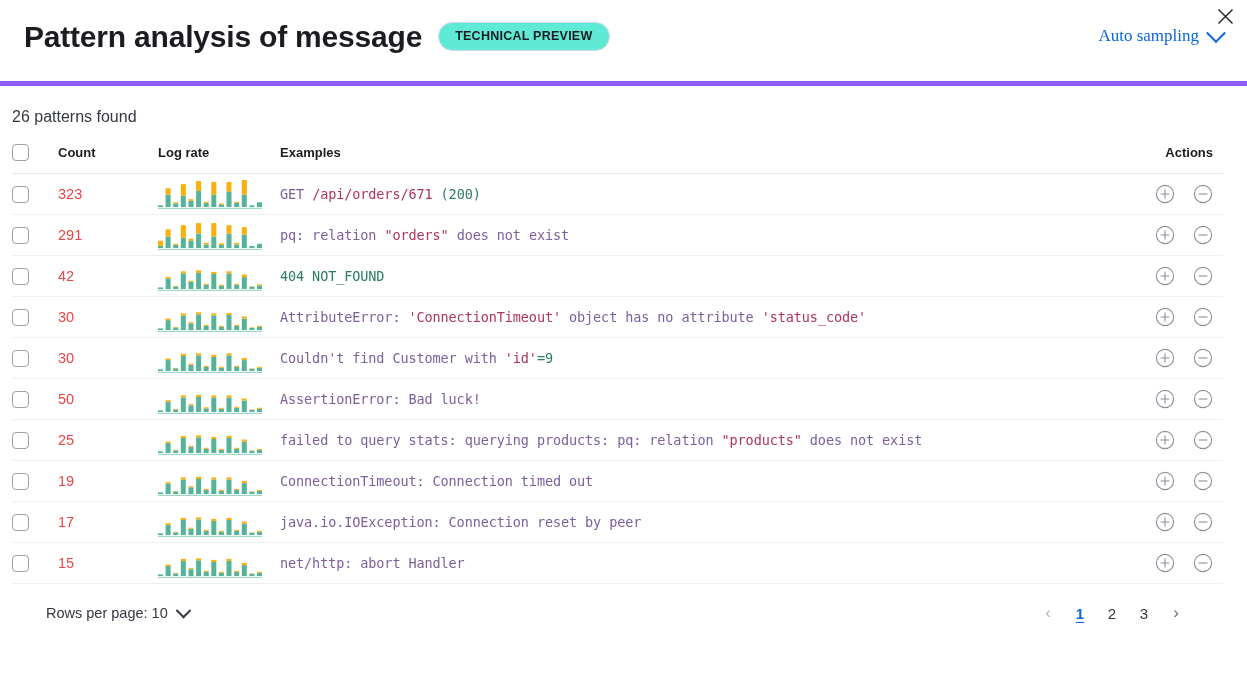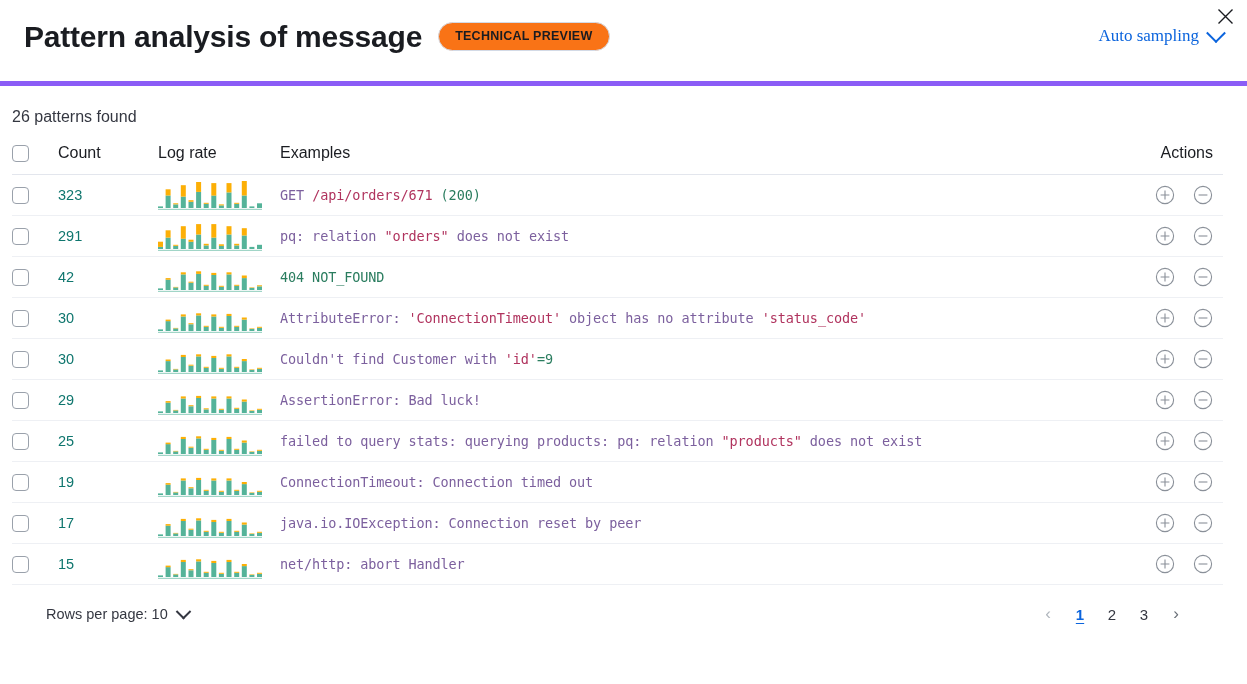--- a/index.html
+++ b/index.html
@@ -29,21 +29,21 @@
     line-height: 1.1;
   }
   .badge {
     border: 1px solid #d3dae6;
     border-radius: 999px;
     padding: 6px 16px 7px;
     font-size: 12.5px;
     font-weight: 700;
     letter-spacing: 0.25px;
     color: #1a1c21;
-    background: #f97316;
+    background: #5eead4;
     white-space: nowrap;
   }
   .header-right {
     margin-left: auto;
     display: flex;
     align-items: center;
     gap: 10px;
     padding-top: 6px;
   }
   .sampling-btn {
@@ -74,22 +74,22 @@
   .body { padding: 22px 24px 0 12px; }
   .found {
     font-size: 16px;
     color: #343741;
     margin-bottom: 18px;
   }
 
   table { width: 100%; border-collapse: collapse; table-layout: fixed; }
   th {
     text-align: left;
-    font-size: 16px;
-    font-weight: 400;
+    font-size: 13px;
+    font-weight: 700;
     color: #1a1c21;
     padding: 0 0 12px 0;
     border-bottom: 1px solid #e3e6ed;
   }
   td {
     padding: 0;
     height: 41px;
     border-bottom: 1px solid #eef0f4;
     vertical-align: middle;
   }
@@ -101,21 +101,21 @@
   th.col-act { text-align: right; padding-right: 10px; }
 
   .cb {
     width: 17px; height: 17px;
     border: 1px solid #9aa1ab;
     border-radius: 4px;
     background: #fff;
     cursor: pointer;
     display: block;
   }
-  .count-val { font-size: 14.5px; color: #0f766e; }
+  .count-val { font-size: 14.5px; color: #ef4444; }
 
   .spark { display: block; }
 
   .ex {
     font-family: "DejaVu Sans Mono", "Liberation Mono", monospace;
     font-size: 13.5px;
     letter-spacing: -0.1px;
     white-space: nowrap;
   }
   .t-default { color: #7c609e; }
@@ -458,21 +458,21 @@
                   <path d="M5.6 10h8.8" stroke="currentColor" stroke-width="1.1"></path>
                 </svg>
               </button>
       </div>
     </td>
   </tr>
   <tr>
     <td class="col-chk">
             <span class="cb"></span>
           </td>
-    <td class="col-count"><span class="count-val">29</span></td>
+    <td class="col-count"><span class="count-val">50</span></td>
     <td class="col-rate">
             <svg class="spark" width="104" height="30" viewBox="0 0 104 30">
               <rect x="0.0" y="26.4" width="5" height="1.6" fill="#54b399"></rect>
               <rect x="7.6" y="17.6" width="5" height="10.4" fill="#54b399"></rect>
               <rect x="7.6" y="16.1" width="5" height="1.6" fill="#fcaf06"></rect>
               <rect x="15.2" y="25.4" width="5" height="2.6" fill="#54b399"></rect>
               <rect x="15.2" y="24.9" width="5" height="0.5" fill="#fcaf06"></rect>
               <rect x="22.8" y="13.5" width="5" height="14.5" fill="#54b399"></rect>
               <rect x="22.8" y="11.4" width="5" height="2.1" fill="#fcaf06"></rect>
               <rect x="30.5" y="21.3" width="5" height="6.8" fill="#54b399"></rect>

